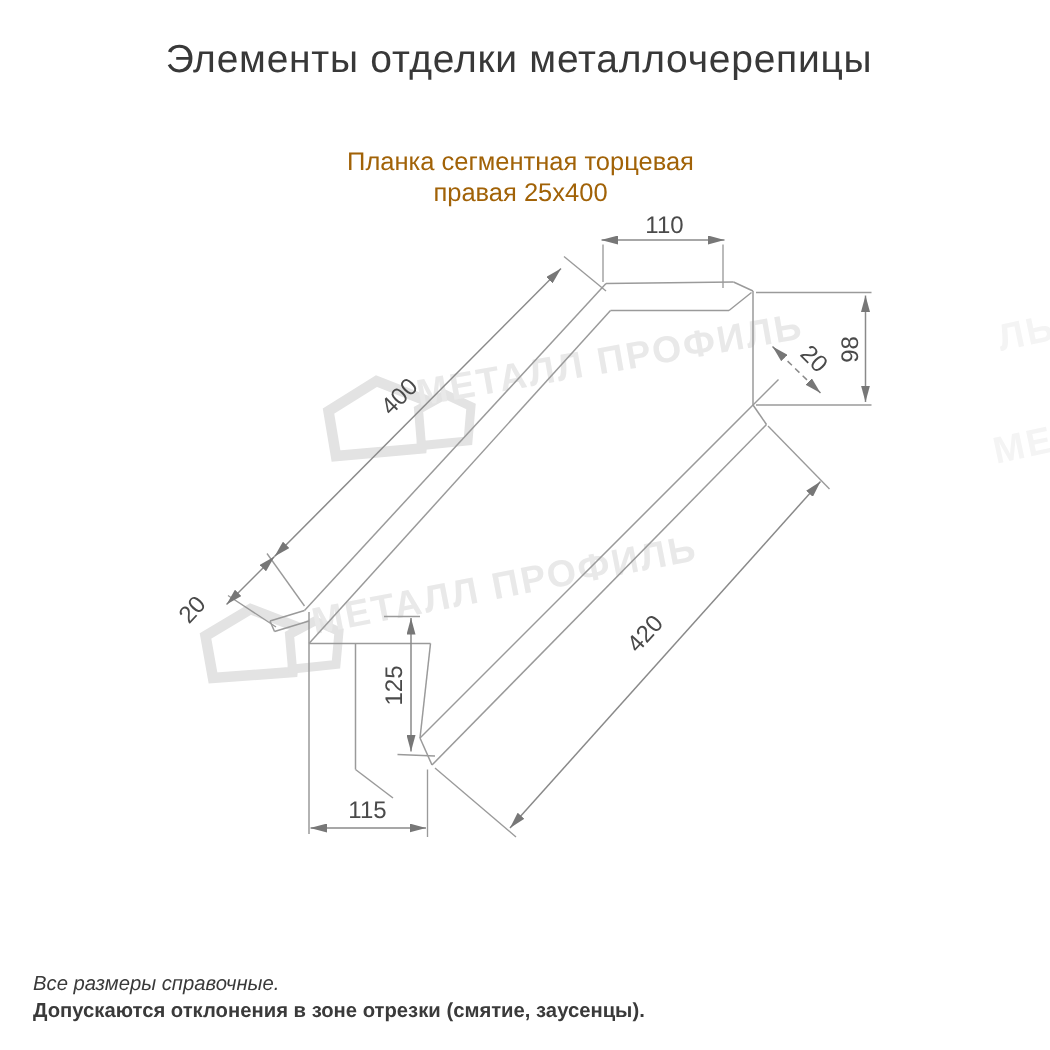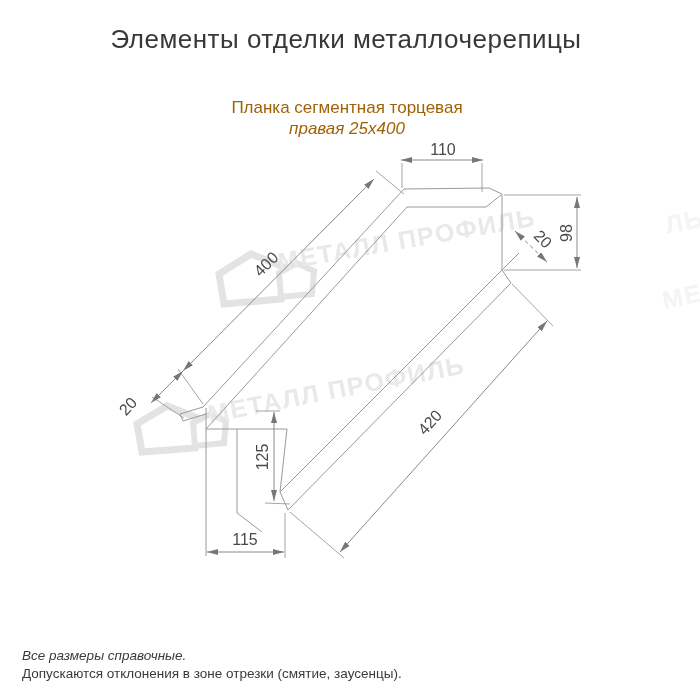--- a/index.html
+++ b/index.html
@@ -3,24 +3,24 @@
 <meta charset="utf-8">
 <style>
   html,body{margin:0;padding:0;background:#ffffff;}
   body{width:700px;height:700px;position:relative;overflow:hidden;
        font-family:"Liberation Sans", sans-serif;}
   .page-title{position:absolute;top:24px;left:0;width:692px;text-align:center;
        font-size:26px;color:#383838;letter-spacing:0.5px;}
   .subtitle{position:absolute;left:0;width:694px;text-align:center;
        font-size:17px;color:#a16207;}
   .subtitle.l1{top:98px;}
-  .subtitle.l2{top:119px;font-style:italic;}
+  .subtitle.l2{top:119px;}
   .footnote{position:absolute;left:22px;font-size:13.5px;color:#3a3a3a;}
   .footnote.f1{top:648px;font-style:italic;}
-  .footnote.f2{top:666px;}
+  .footnote.f2{top:666px;font-weight:bold;}
   svg{position:absolute;top:0;left:0;}
   .outline line, .outline path{stroke:#9a9a9a;stroke-width:1;fill:none;}
   .ext line{stroke:#9a9a9a;stroke-width:0.9;fill:none;}
   .dim line{stroke:#8a8a8a;stroke-width:1;fill:none;}
   .dim .dashed{stroke-dasharray:4 3;}
   .dimtext text{fill:#4a4a4a;font-size:16px;font-family:"Liberation Sans",sans-serif;}
   .wm text{fill:#e9e9e9;font-weight:bold;font-size:25px;letter-spacing:1.5px;
        font-family:"Liberation Sans",sans-serif;}
   .wm .frag{fill:#f4f4f4;}
   .wm path{fill:#ffffff;stroke:#e3e3e3;}

